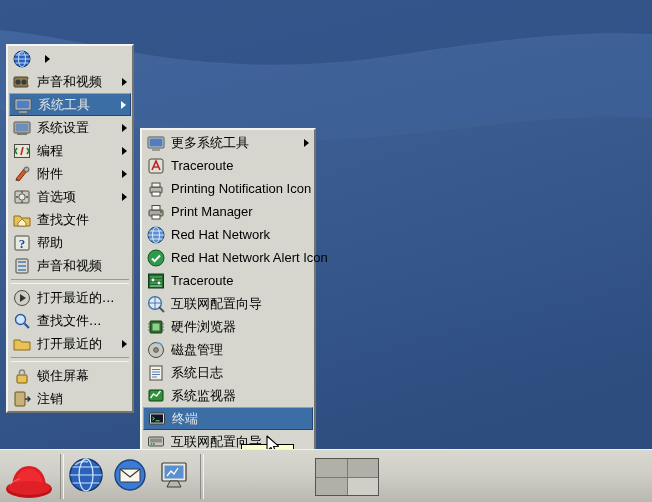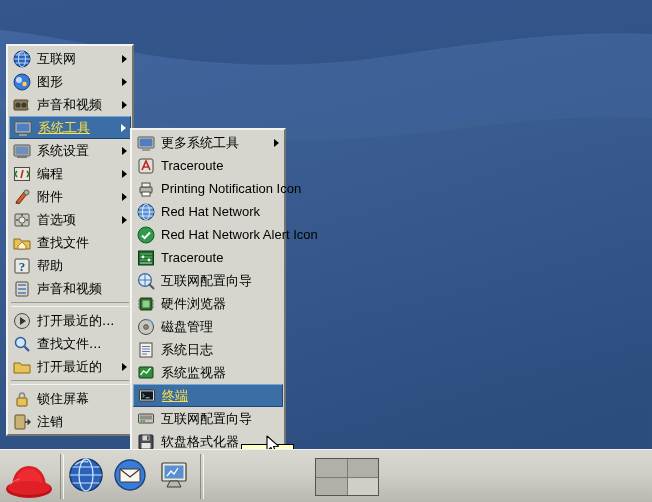--- a/index.html
+++ b/index.html
@@ -56,41 +56,40 @@
     position:relative;
     height:23px;
     display:flex;align-items:center;
     padding:0 4px 0 3px;
     white-space:nowrap;
     color:#000;
     font-size:13px;
   }
   .mi.sel{
     background:#3a6ea5;
-    color:#fde047;
+    color:#e5e5e5;
     border:1px solid;
     border-color:#7aa6d2 #1f4674 #1f4674 #7aa6d2;
     box-sizing:border-box;
-    text-decoration:underline;
   }
   .mi .ico{
     width:20px;height:20px;margin-right:5px;flex:0 0 20px;
     display:inline-block;position:relative;
   }
   .mi .lbl{flex:1 1 auto;}
   .mi .arrow{
     width:0;height:0;margin-left:8px;
     border-left:5px solid #000;
     border-top:4px solid transparent;
     border-bottom:4px solid transparent;
   }
   .mi.sel .arrow{border-left-color:#fff;}
   .sep{height:3px;margin:2px 2px;border-top:1px solid #9a9a94;border-bottom:1px solid #f2f2ee;}
   #main-menu{left:6px;top:44px;width:128px;}
-  #sub-menu{left:130px;top:128px;width:156px;}
+  #sub-menu{left:140px;top:128px;width:176px;}
   
   .cn{font-family:"DejaVu Sans","Liberation Sans",sans-serif;font-size:13px;}
   
   #tooltip{
     position:absolute;left:241px;top:444px;
     background:#ffffc8;border:1px solid #000;
     color:#000;font-size:13px;padding:2px 6px;
     font-family:"DejaVu Sans",sans-serif;
   }
   
@@ -123,35 +122,23 @@
 
   <div class="mi">
     <span class="ico">
       <svg width="20" height="20" viewBox="0 0 20 20">
           <circle cx="10" cy="10" r="8" fill="#2a62b8" stroke="#14386e" stroke-width="1"></circle>
           <ellipse cx="10" cy="10" rx="3.5" ry="8" fill="none" stroke="#bcd9ff" stroke-width="1"></ellipse>
           <path d="M2 10 h16 M3.5 6 h13 M3.5 14 h13" stroke="#bcd9ff" stroke-width="1" fill="none"></path>
           <path d="M5 5 q3 -2 6 -1" stroke="#fff" stroke-width="1" fill="none" opacity=".7"></path>
         </svg>
     </span>
-    <span class="lbl cn">互联网</span>
-    <span class="arrow"></span>
-  </div>
-
-  <div class="mi">
-    <span class="ico">
-      <svg width="20" height="20" viewBox="0 0 20 20">
-          <circle cx="10" cy="10" r="8" fill="#3a7ad9" stroke="#17427e" stroke-width="1"></circle>
-          <circle cx="7" cy="8" r="3" fill="#e8f0ff" opacity=".8"></circle>
-          <circle cx="12.5" cy="12" r="2.2" fill="#ffd24a"></circle>
-        </svg>
-    </span>
-    <span class="lbl cn">图形</span>
-    <span class="arrow"></span>
-  </div>
+    <span class="arrow"></span>
+  </div>
+
 
   <div class="mi">
     <span class="ico">
       <svg width="20" height="20" viewBox="0 0 20 20">
           <rect x="2" y="5" width="14" height="10" rx="1" fill="#8a7a52" stroke="#4e4428" stroke-width="1"></rect>
           <circle cx="6" cy="10" r="2.6" fill="#3b3b3b"></circle>
           <circle cx="12" cy="10" r="2.6" fill="#3b3b3b"></circle>
           <rect x="16" y="7" width="2" height="6" fill="#d8d8c8"></rect>
         </svg>
     </span>
@@ -336,20 +323,31 @@
     <span class="ico">
       <svg width="20" height="20" viewBox="0 0 20 20">
           <rect x="4" y="8" width="12" height="6" rx="1" fill="#b7b7ae" stroke="#4b4b44" stroke-width="1"></rect>
           <rect x="6" y="4" width="8" height="4" fill="#f2f2ea" stroke="#4b4b44" stroke-width="1"></rect>
           <rect x="6" y="13" width="8" height="4" fill="#fff" stroke="#4b4b44" stroke-width="1"></rect>
         </svg>
     </span>
     <span class="lbl">Printing  Notification  Icon</span>
   </div>
 
+  <div class="mi">
+    <span class="ico">
+      <svg width="20" height="20" viewBox="0 0 20 20">
+          <rect x="3" y="8" width="14" height="6" rx="1" fill="#a9a9a0" stroke="#4b4b44" stroke-width="1"></rect>
+          <rect x="6" y="3.5" width="8" height="4.5" fill="#f2f2ea" stroke="#4b4b44" stroke-width="1"></rect>
+          <rect x="6" y="13" width="8" height="4" fill="#fff" stroke="#4b4b44" stroke-width="1"></rect>
+          <circle cx="15" cy="10" r="1" fill="#2a7a2a"></circle>
+        </svg>
+    </span>
+    <span class="lbl">Print  Manager</span>
+  </div>
 
   <div class="mi">
     <span class="ico">
       <svg width="20" height="20" viewBox="0 0 20 20">
           <circle cx="10" cy="10" r="8" fill="#5a8fd0" stroke="#1f4674" stroke-width="1"></circle>
           <ellipse cx="10" cy="10" rx="3.5" ry="8" fill="none" stroke="#e6f0ff" stroke-width=".9"></ellipse>
           <path d="M2 10 h16 M3.5 6 h13 M3.5 14 h13" stroke="#e6f0ff" stroke-width=".9" fill="none"></path>
         </svg>
     </span>
     <span class="lbl">Red  Hat  Network</span>

